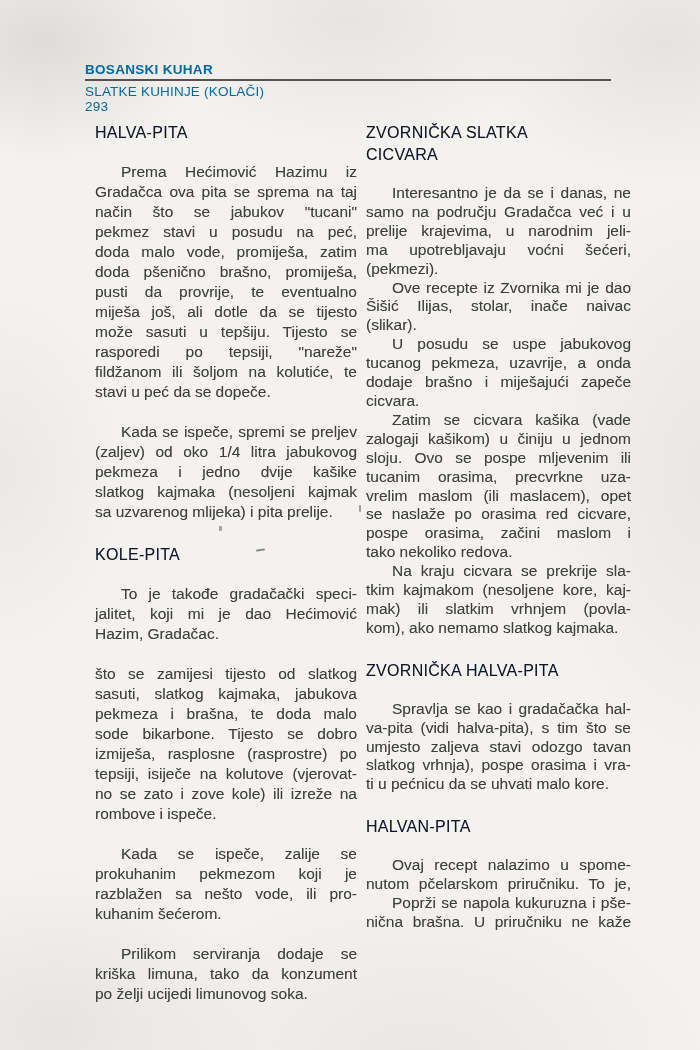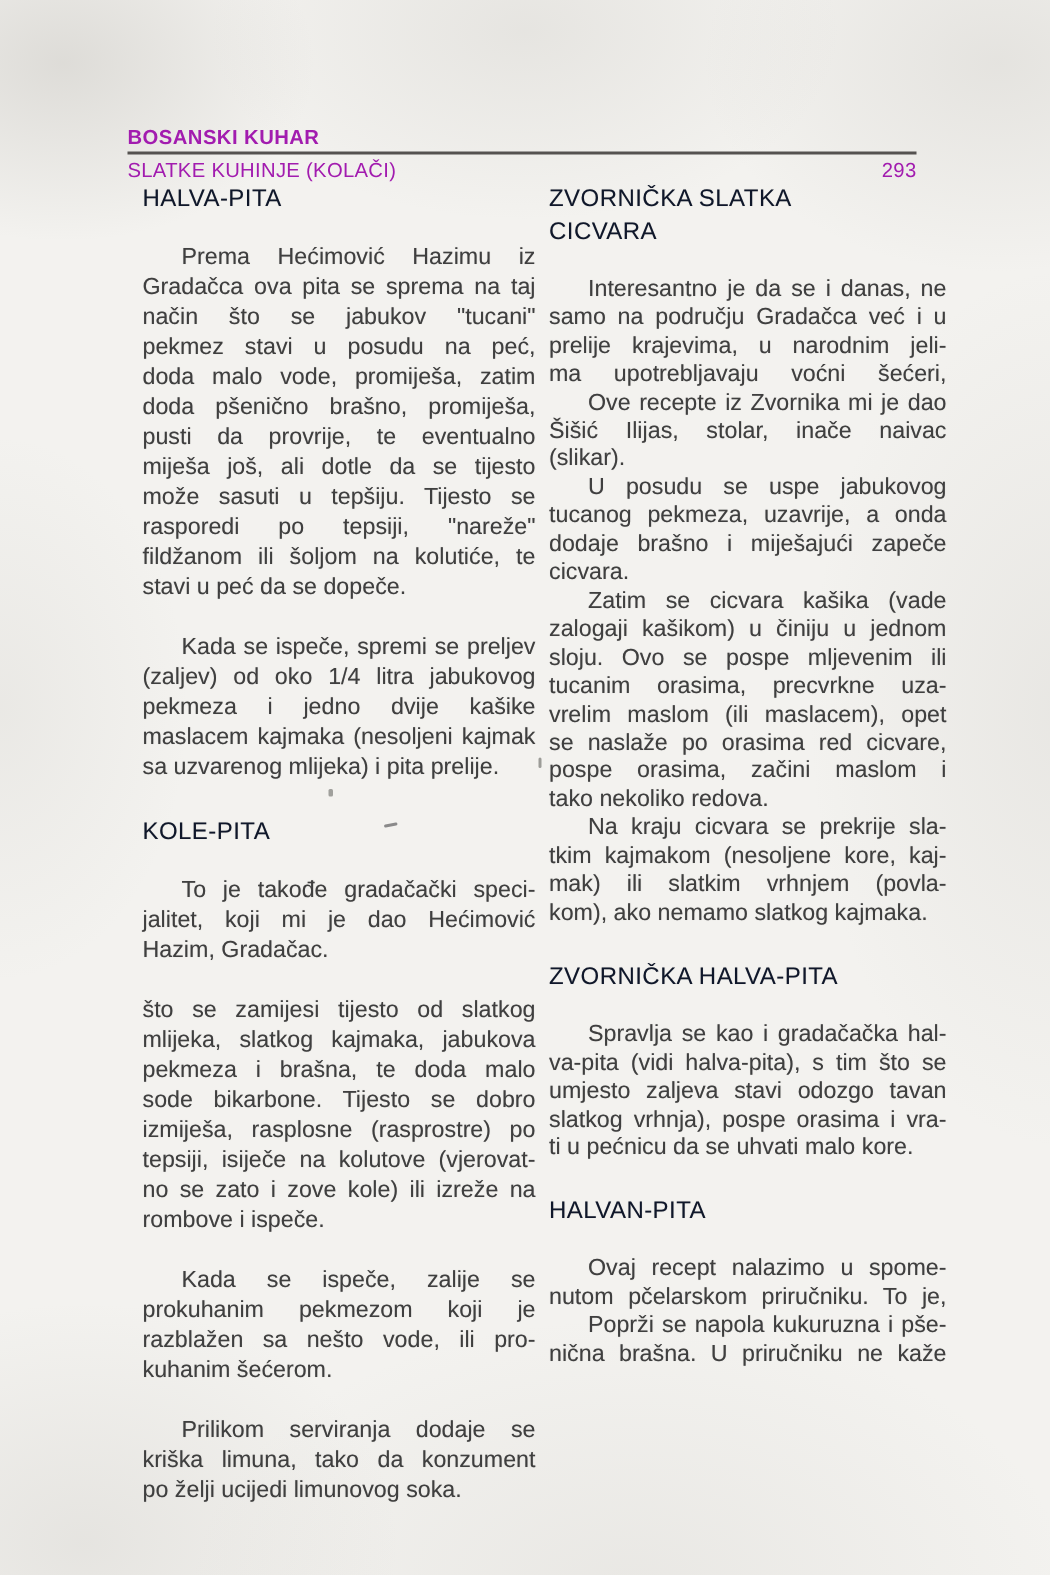--- a/index.html
+++ b/index.html
@@ -12,24 +12,24 @@
     position:absolute; inset:0; pointer-events:none;
     background-image:
       radial-gradient(ellipse 240px 170px at 6% 4%,  rgba(172,169,162,.30), rgba(172,169,162,0) 70%),
       radial-gradient(ellipse 300px 180px at 50% 2%, rgba(178,175,168,.20), rgba(178,175,168,0) 70%),
       radial-gradient(ellipse 280px 200px at 95% 4%, rgba(178,175,168,.22), rgba(178,175,168,0) 70%),
       radial-gradient(ellipse 240px 420px at 101% 45%, rgba(176,173,166,.16), rgba(176,173,166,0) 70%),
       radial-gradient(ellipse 300px 230px at 8% 98%, rgba(176,173,166,.20), rgba(176,173,166,0) 70%),
       radial-gradient(ellipse 420px 260px at 60% 101%, rgba(180,177,170,.16), rgba(180,177,170,0) 70%),
       radial-gradient(ellipse 180px 260px at 0% 45%, rgba(178,175,168,.14), rgba(178,175,168,0) 70%);
   }
-  .page-header { position:absolute; left:85px; top:84px; width:526px; color:#a21caf; }
+  .page-header { position:absolute; left:85px; top:62px; width:526px; color:#0369a1; }
   .book-title { font-weight:bold; font-size:13.5px; letter-spacing:.3px; line-height:15px; }
   .header-rule { height:2px; background:#555250; margin-top:2px; }
-  .header-row { display:flex; justify-content:space-between; font-size:13.5px; line-height:15px; margin-top:3px; letter-spacing:.2px; }
+  .header-row { display:flex; justify-content:space-between; font-size:13.5px; line-height:15px; margin-top:3px; letter-spacing:.2px;flex-direction:column; }
   .col { position:absolute; top:122px; color:#3f3f3f; font-size:15.5px;
          text-shadow:0 0 .5px rgba(63,63,63,.35); }
   .col-left  { left:95px;  width:262px; line-height:20px; }
   .col-right { left:366px; width:265px; line-height:18.9px; }
   .heading { font-size:16px; line-height:22px; margin:22px 0 18px; color:#0f172a; letter-spacing:.3px; }
   .col > .heading:first-child { margin-top:0; }
   .col-left .para + .para { margin-top:20px; }
   .pline { text-align:justify; text-align-last:justify; }
   .pline.lastline { text-align-last:left; }
   .pline.firstline { text-indent:26px; }
@@ -68,34 +68,34 @@
         <div class="pline">miješa još, ali dotle da se tijesto</div>
         <div class="pline">može sasuti u tepšiju. Tijesto se</div>
         <div class="pline">rasporedi po tepsiji, "nareže"</div>
         <div class="pline">fildžanom ili šoljom na kolutiće, te</div>
         <div class="pline lastline">stavi u peć da se dopeče.</div>
       </div>
       <div class="para">
         <div class="pline firstline">Kada se ispeče, spremi se preljev</div>
         <div class="pline">(zaljev) od oko 1/4 litra jabukovog</div>
         <div class="pline">pekmeza i jedno dvije kašike</div>
-        <div class="pline">maslacem kajmaka (nesoljeni kajmak</div>
+        <div class="pline">slatkog kajmaka (nesoljeni kajmak</div>
         <div class="pline lastline">sa uzvarenog mlijeka) i pita prelije.</div>
       </div>
       <div class="heading">
         <div class="hline">KOLE-PITA</div>
       </div>
       <div class="para">
         <div class="pline firstline">To je takođe gradačački speci-</div>
         <div class="pline">jalitet, koji mi je dao Hećimović</div>
         <div class="pline lastline">Hazim, Gradačac.</div>
       </div>
       <div class="para">
         <div class="pline">što se zamijesi tijesto od slatkog</div>
-        <div class="pline">mlijeka, slatkog kajmaka, jabukova</div>
+        <div class="pline">sasuti, slatkog kajmaka, jabukova</div>
         <div class="pline">pekmeza i brašna, te doda malo</div>
         <div class="pline">sode bikarbone. Tijesto se dobro</div>
         <div class="pline">izmiješa, rasplosne (rasprostre) po</div>
         <div class="pline">tepsiji, isiječe na kolutove (vjerovat-</div>
         <div class="pline">no se zato i zove kole) ili izreže na</div>
         <div class="pline lastline">rombove i ispeče.</div>
       </div>
       <div class="para">
         <div class="pline firstline">Kada se ispeče, zalije se</div>
         <div class="pline">prokuhanim pekmezom koji je</div>
@@ -111,20 +111,21 @@
   <div class="col col-right">
       <div class="heading">
         <div class="hline">ZVORNIČKA SLATKA</div>
         <div class="hline">CICVARA</div>
       </div>
       <div class="para">
         <div class="pline firstline">Interesantno je da se i danas, ne</div>
         <div class="pline">samo na području Gradačca već i u</div>
         <div class="pline">prelije krajevima, u narodnim jeli-</div>
         <div class="pline">ma upotrebljavaju voćni šećeri,</div>
+        <div class="pline lastline">(pekmezi).</div>
       </div>
       <div class="para">
         <div class="pline firstline">Ove recepte iz Zvornika mi je dao</div>
         <div class="pline">Šišić Ilijas, stolar, inače naivac</div>
         <div class="pline lastline">(slikar).</div>
       </div>
       <div class="para">
         <div class="pline firstline">U posudu se uspe jabukovog</div>
         <div class="pline">tucanog pekmeza, uzavrije, a onda</div>
         <div class="pline">dodaje brašno i miješajući zapeče</div>

